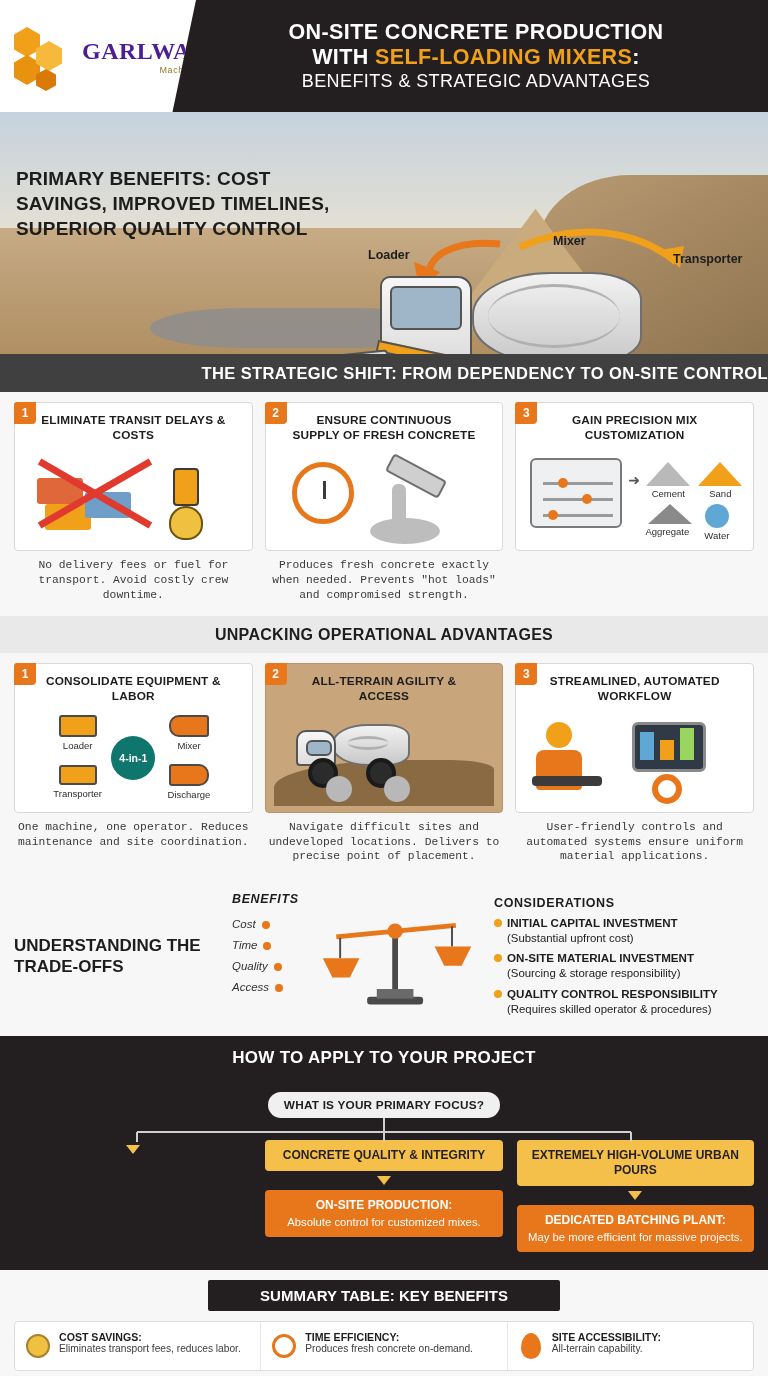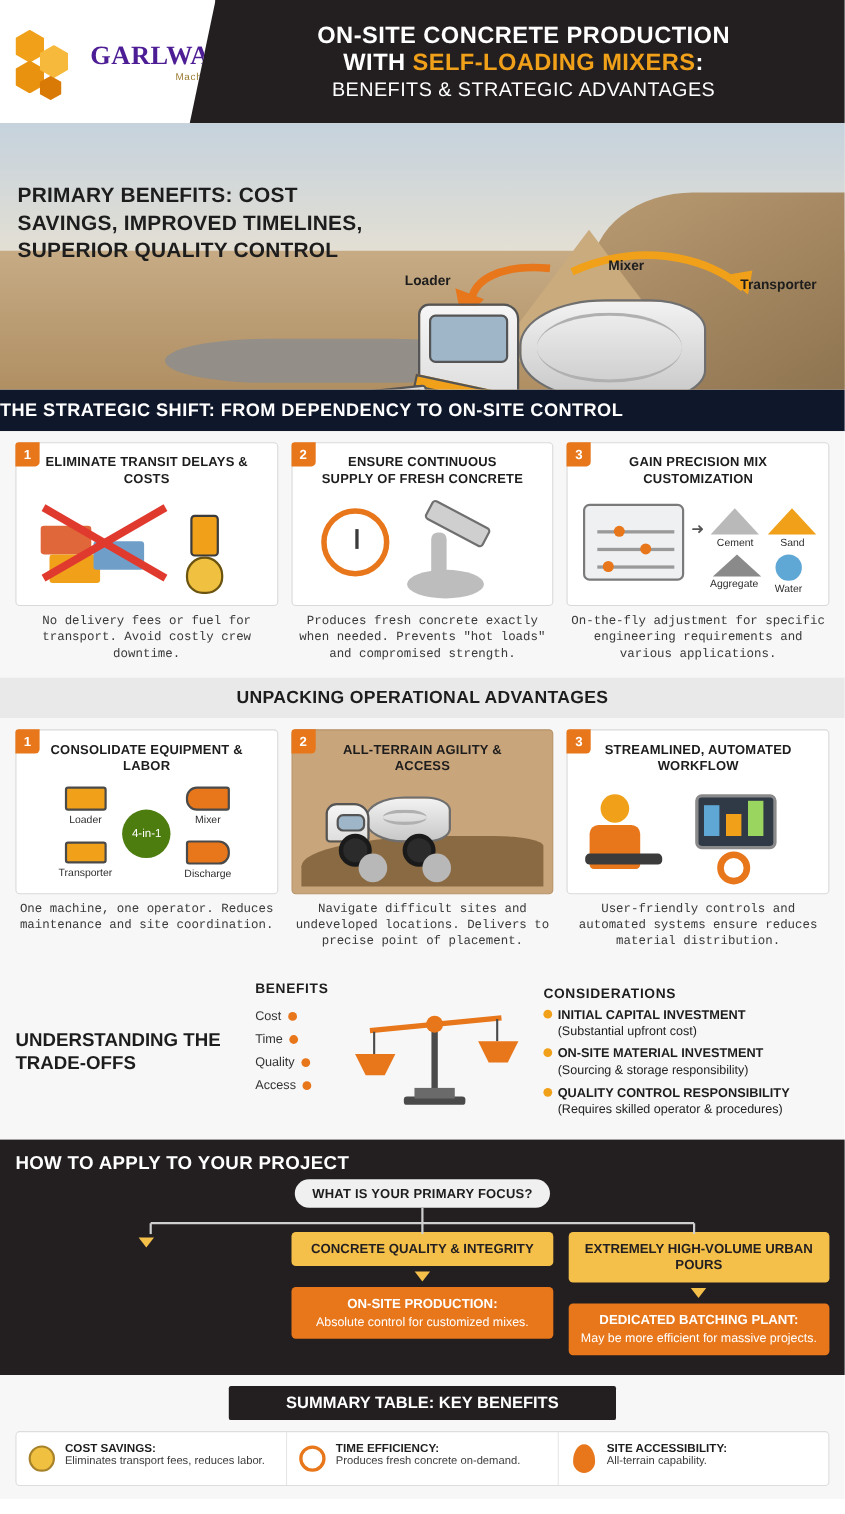--- a/index.html
+++ b/index.html
@@ -120,21 +120,21 @@
     background:#dcdcdc; border:2px solid #555; border-radius:4px 4px 16px 4px;
     transform: rotate(-6deg);
   }
   .boom{
     position:absolute; left:24px; top:86px; width:80px; height:12px;
     background:#f0a019; border:2px solid #555; transform: rotate(12deg);
   }
 
   
   .bar-dark {
-    background: #0f172a; color: #fff; text-align: left;
+    background: #404040; color: #fff; text-align: right;
     font-size: 16.5px; font-weight: bold; letter-spacing: .4px;
     padding: 10px 0 9px;
   }
   .bar-grey {
     background: #e9e9e9; color: #1d1d1d; text-align: center;
     font-size: 16px; font-weight: bold; letter-spacing: .3px;
     padding: 10px 0 9px;
   }
 
   
@@ -183,43 +183,43 @@
   .knob{position:absolute;width:10px;height:10px;background:#e8761a;border-radius:50%;}
   .cone{width:0;height:0;border-left:22px solid transparent;border-right:22px solid transparent;}
   .mat-label{font-size:9.5px;text-align:center;color:#2d2d2d;margin-top:2px;}
 
   
   .quad { display:grid; grid-template-columns:1fr 1fr; gap:2px; position:relative; height:96px;}
   .quad-cell{display:flex;flex-direction:column;align-items:center;justify-content:center;}
   .quad-cell span{font-size:9.5px;color:#2d2d2d;margin-top:3px;}
   .four-in-one{
     position:absolute;left:50%;top:50%;transform:translate(-50%,-50%);
-    width:44px;height:44px;border-radius:50%;background:#4d7c0f;color:#fff;
-    font-size:10.5px;font-weight:normal;display:flex;align-items:center;justify-content:center;z-index:3;
+    width:44px;height:44px;border-radius:50%;background:#0f766e;color:#fff;
+    font-size:10.5px;font-weight:bold;display:flex;align-items:center;justify-content:center;z-index:3;
   }
 
   
   .tradeoffs {
     background:#f7f7f7; display:flex; align-items:center; padding:14px 14px 16px; gap:8px;
   }
   .to-left { width:196px; font-size:17px; font-weight:bold; color:#1d1d1d; line-height:1.25;}
-  .to-mid { width: 268px; position:relative; }
+  .to-mid { width: 268px; position:relative;font-style:italic; }
   .to-mid h4, .to-right h4 { font-size:12.5px; font-weight:bold; letter-spacing:.6px; color:#1d1d1d;}
   .benefit-rows { position:absolute; left:14px; top:26px; }
   .benefit-rows div { font-size:11.5px; color:#333; margin-bottom:9px; }
   .dot { display:inline-block;width:8px;height:8px;border-radius:50%;background:#e8761a;margin-left:6px;vertical-align:middle;}
   .scale { position:absolute; left:100px; top:16px; width:160px; height:108px; }
   .to-right { flex:1; }
   .cons-item { font-size:11.4px; margin-top:6px; line-height:1.28; }
   .cons-item b { font-size:11.6px; color:#1d1d1d; }
   .bullet { display:inline-block;width:8px;height:8px;border-radius:50%;background:#f0a019;margin-right:5px;}
 
   
   .apply { background:#231f20; padding:12px 14px 18px; }
-  .apply-title { color:#fff;font-size:17px;font-weight:bold;letter-spacing:.3px;margin-bottom:4px;}
+  .apply-title { text-align:center;color:#fff;font-size:17px;font-weight:bold;letter-spacing:.3px;margin-bottom:24px;}
   .focus-pill{
     margin:0 auto; width:232px; background:#f0f0f0; color:#1d1d1d; border-radius:14px;
     text-align:center; font-size:11.8px; font-weight:bold; padding:6px 4px; letter-spacing:.2px;
   }
   .flow-cols { display:flex; gap:14px; margin-top:22px; position:relative;}
   .flow-col { flex:1; }
   .flow-box {
     background:#f5c04a; color:#231f20; text-align:center; font-weight:bold;
     font-size:12px; border-radius:4px; padding:8px 6px; line-height:1.25;
   }
@@ -362,21 +362,20 @@
             <div class="ic" style="left:118px;top:56px;text-align:center;">
               <div class="cone" style="border-bottom:20px solid #8a8a8a;margin-left:6px;"></div>
               <div class="mat-label">Aggregate</div>
             </div>
             <div class="ic" style="left:180px;top:56px;text-align:center;">
               <div class="circle" style="width:24px;height:24px;background:#5fa8d6;margin:0 auto;"></div>
               <div class="mat-label">Water</div>
             </div>
           </div>
         </div>
-        <div class="card-caption">On-the-fly adjustment for specific engineering requirements and various applications.</div>
       </div>
 
     </div>
   </div>
 
   <div class="bar-grey">UNPACKING OPERATIONAL ADVANTAGES</div>
   <div class="band">
     <div class="cards">
 
       <div class="card">
@@ -437,21 +436,21 @@
               <div style="width:46px;height:40px;background:#e8761a;border-radius:8px 8px 4px 4px;margin-top:2px;"></div>
             </div>
             <div class="ic" style="left:8px;top:66px;width:70px;height:10px;background:#3b3b3b;border-radius:4px;"></div>
             <div class="ic" style="left:108px;top:12px;width:74px;height:50px;background:#2f3a46;border:3px solid #8a8a8a;border-radius:6px;"></div>
             <div class="ic" style="left:116px;top:22px;width:14px;height:28px;background:#5fa8d6;"></div>
             <div class="ic" style="left:136px;top:30px;width:14px;height:20px;background:#f0a019;"></div>
             <div class="ic" style="left:156px;top:18px;width:14px;height:32px;background:#9ad65f;"></div>
             <div class="ic circle" style="left:128px;top:64px;width:30px;height:30px;border:6px solid #e8761a;"></div>
           </div>
         </div>
-        <div class="card-caption">User-friendly controls and automated systems ensure reduces material distribution.</div>
+        <div class="card-caption">User-friendly controls and automated systems ensure uniform material applications.</div>
       </div>
 
     </div>
   </div>
 
   <div class="tradeoffs">
     <div class="to-left">UNDERSTANDING THE TRADE-OFFS</div>
     <div class="to-mid" style="height:128px;">
       <h4 style="margin-left:14px;">BENEFITS</h4>
       <div class="benefit-rows">

